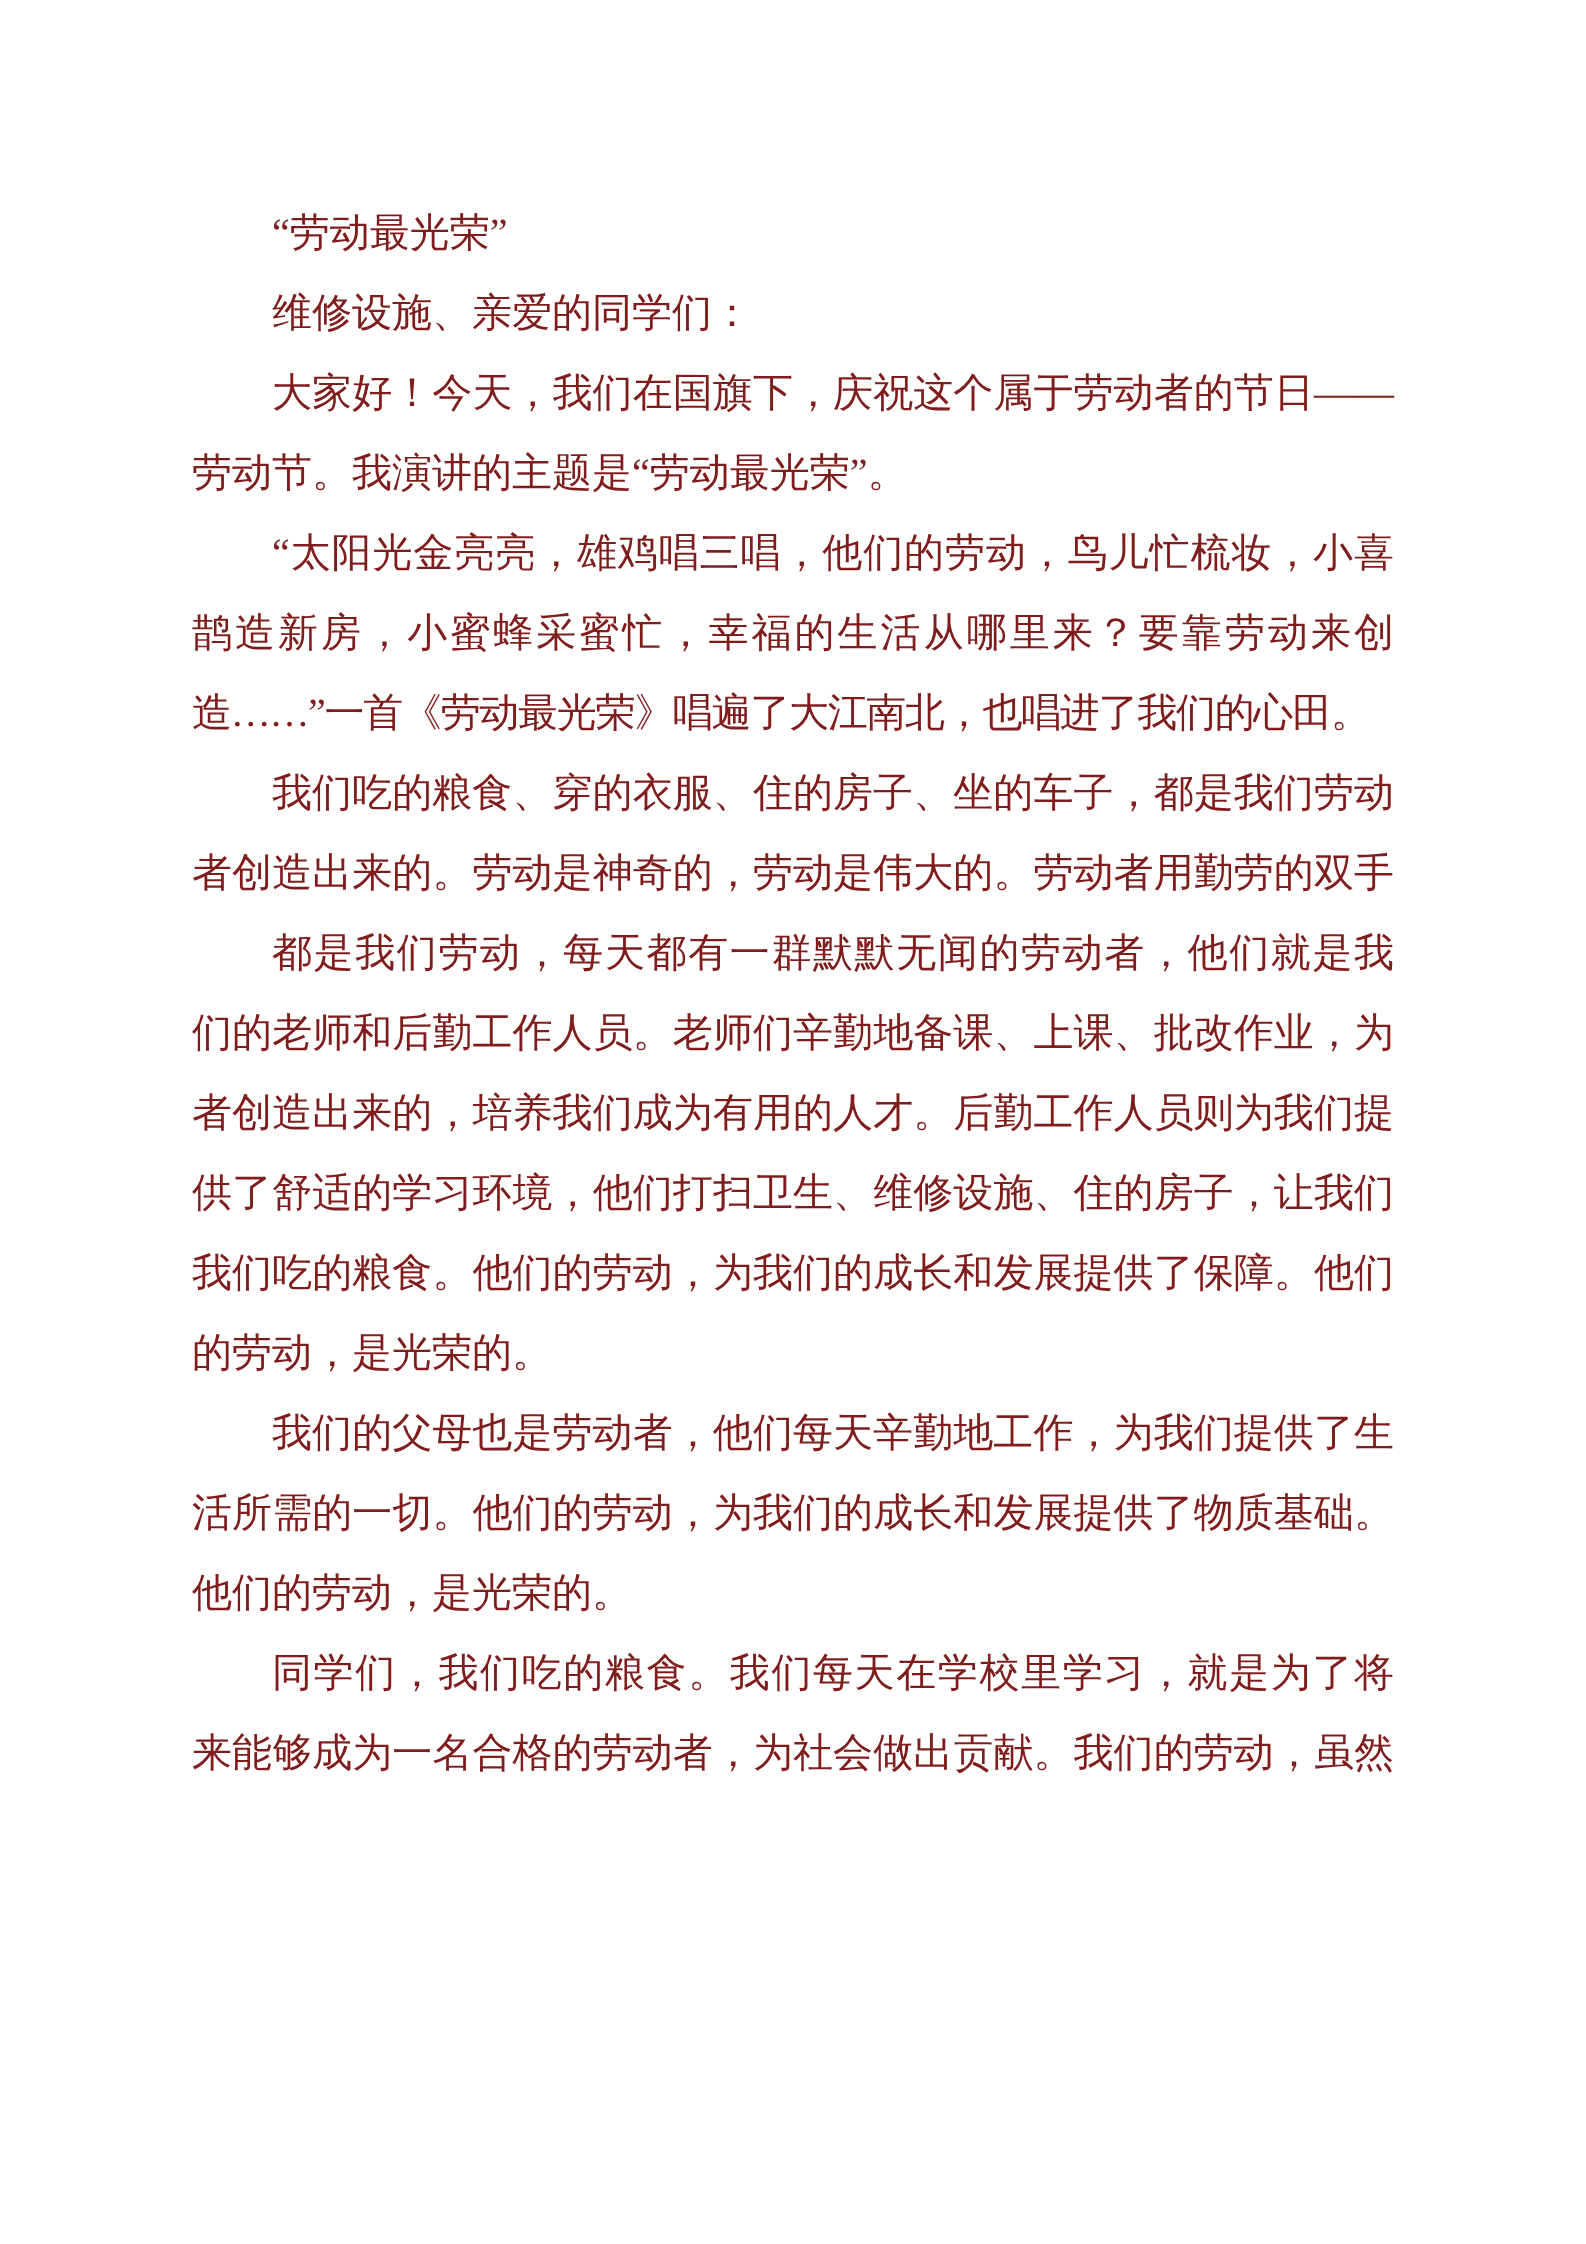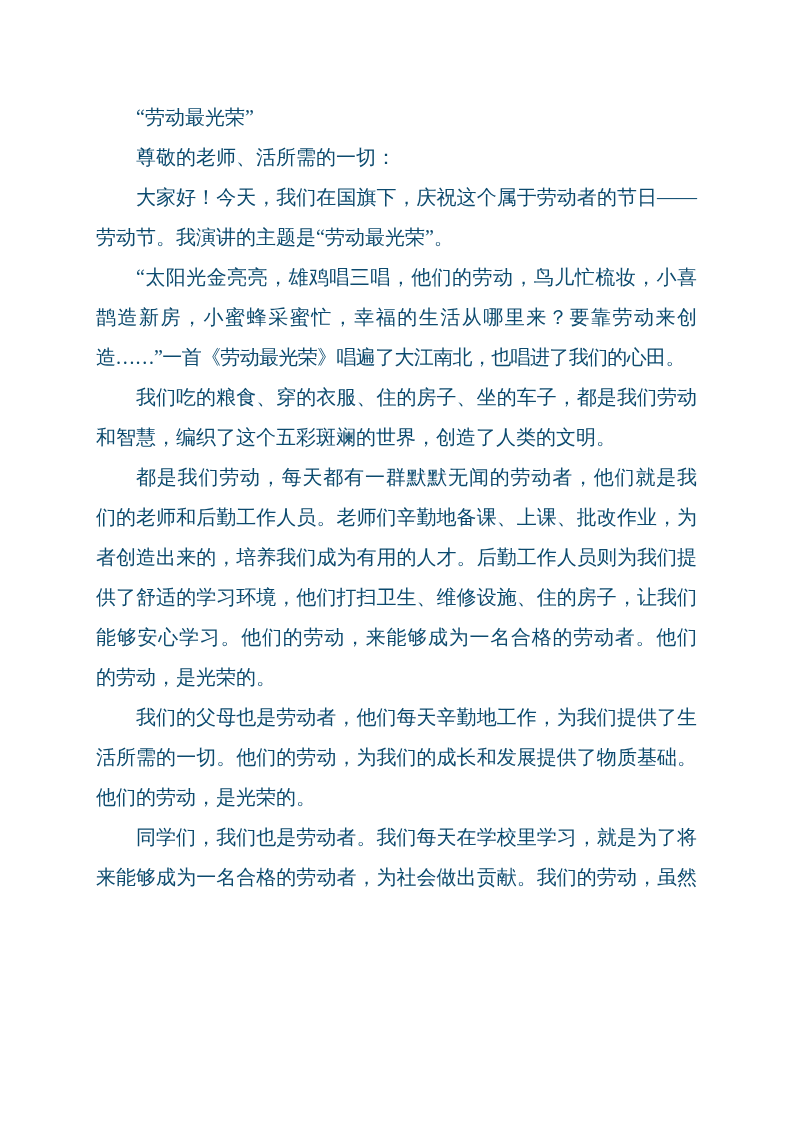--- a/index.html
+++ b/index.html
@@ -28,52 +28,52 @@
     white-space: nowrap;
     overflow: visible;
   }
   .t-line.first { text-indent: 40px; }
   .t-line.final { text-align-last: left; }
   .t-line.tight { letter-spacing: -0.65px; }
 </style>
 </head>
 <body>
 
-<div class="page" style="background: rgb(255, 255, 255); color: #0c4a6e;">
+<div class="page" style="background: rgb(255, 255, 255); color: #7f1d1d;">
   <div class="doc-body">
       <div class="para">
         <div class="t-line first final">“劳动最光荣”</div>
       </div>
       <div class="para">
-        <div class="t-line first final">尊敬的老师、活所需的一切：</div>
+        <div class="t-line first final">维修设施、亲爱的同学们：</div>
       </div>
       <div class="para">
         <div class="t-line first">大家好！今天，我们在国旗下，庆祝这个属于劳动者的节日——</div>
         <div class="t-line final">劳动节。我演讲的主题是“劳动最光荣”。</div>
       </div>
       <div class="para">
         <div class="t-line first">“太阳光金亮亮，雄鸡唱三唱，他们的劳动，鸟儿忙梳妆，小喜</div>
         <div class="t-line">鹊造新房，小蜜蜂采蜜忙，幸福的生活从哪里来？要靠劳动来创</div>
         <div class="t-line final tight">造……”一首《劳动最光荣》唱遍了大江南北，也唱进了我们的心田。</div>
       </div>
       <div class="para">
         <div class="t-line first">我们吃的粮食、穿的衣服、住的房子、坐的车子，都是我们劳动</div>
-        <div class="t-line final">和智慧，编织了这个五彩斑斓的世界，创造了人类的文明。</div>
+        <div class="t-line">者创造出来的。劳动是神奇的，劳动是伟大的。劳动者用勤劳的双手</div>
       </div>
       <div class="para">
         <div class="t-line first">都是我们劳动，每天都有一群默默无闻的劳动者，他们就是我</div>
         <div class="t-line">们的老师和后勤工作人员。老师们辛勤地备课、上课、批改作业，为</div>
         <div class="t-line">者创造出来的，培养我们成为有用的人才。后勤工作人员则为我们提</div>
         <div class="t-line">供了舒适的学习环境，他们打扫卫生、维修设施、住的房子，让我们</div>
-        <div class="t-line">能够安心学习。他们的劳动，来能够成为一名合格的劳动者。他们</div>
+        <div class="t-line">我们吃的粮食。他们的劳动，为我们的成长和发展提供了保障。他们</div>
         <div class="t-line final">的劳动，是光荣的。</div>
       </div>
       <div class="para">
         <div class="t-line first">我们的父母也是劳动者，他们每天辛勤地工作，为我们提供了生</div>
         <div class="t-line">活所需的一切。他们的劳动，为我们的成长和发展提供了物质基础。</div>
         <div class="t-line final">他们的劳动，是光荣的。</div>
       </div>
       <div class="para">
-        <div class="t-line first">同学们，我们也是劳动者。我们每天在学校里学习，就是为了将</div>
+        <div class="t-line first">同学们，我们吃的粮食。我们每天在学校里学习，就是为了将</div>
         <div class="t-line">来能够成为一名合格的劳动者，为社会做出贡献。我们的劳动，虽然</div>
       </div>
     </div>
 </div>
 
 </body></html>

